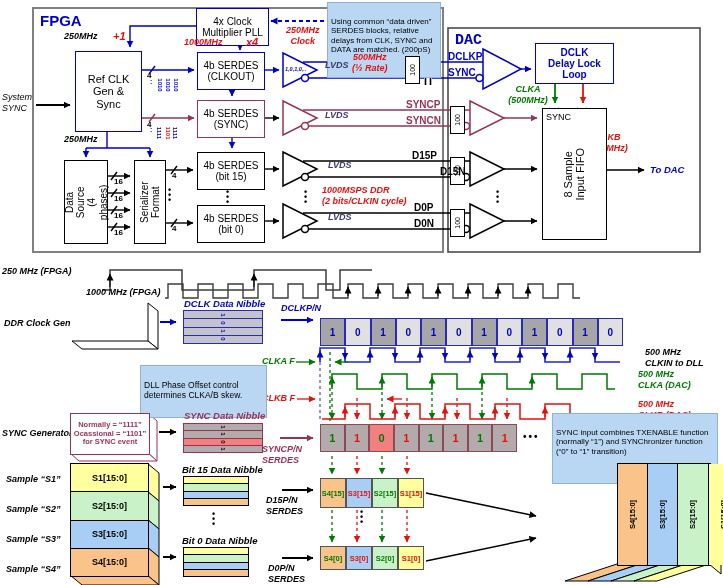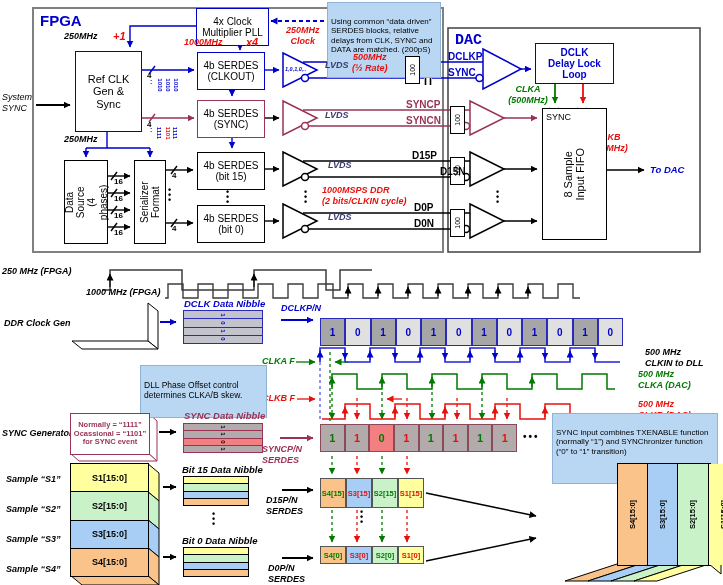--- a/index.html
+++ b/index.html
@@ -515,21 +515,21 @@
 </div>
 <div class="lbl" style="left:268px;top:563px;">D0P/N
 SERDES</div>
 
 <div class="cellrow srow" style="left:320px;top:478px;width:104px;height:30px;">
   <div class="c bg-or grn">S4[15]</div>
   <div class="c bg-bl red">S3[15]</div>
   <div class="c bg-gr grn">S2[15]</div>
   <div class="c bg-ye red">S1[15]</div>
 </div>
-<div class="cellrow srow" style="left:320px;top:546px;width:104px;height:18px;">
+<div class="cellrow srow" style="left:320px;top:546px;width:104px;height:24px;">
   <div class="c bg-or grn">S4[0]</div>
   <div class="c bg-bl red">S3[0]</div>
   <div class="c bg-gr grn">S2[0]</div>
   <div class="c bg-ye red">S1[0]</div>
 </div>
 
 <div class="outbox" style="left:617px;top:463px;width:92px;height:101px;">
   <div class="slab bg-or">
         <span>S4[15:0]</span>
       </div>

